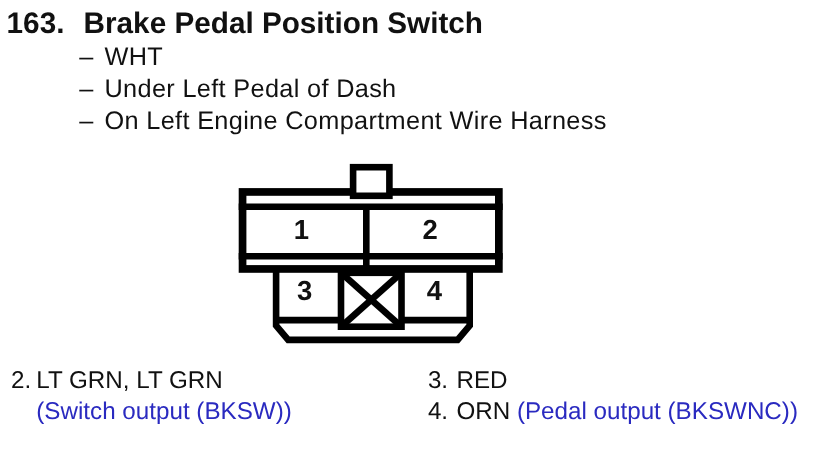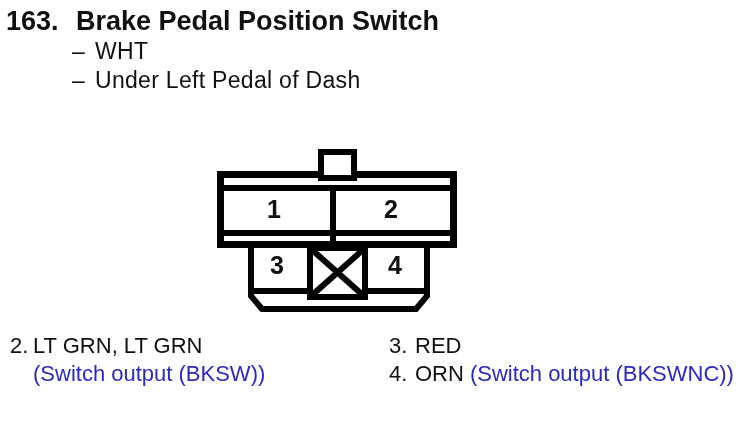--- a/index.html
+++ b/index.html
@@ -67,20 +67,23 @@
   <span class="sec-num">163.</span>
   <span class="sec-title">Brake Pedal Position Switch</span>
 
   <div class="details">
     <div class="detail-row">
       <span class="bullet">–</span><span>WHT</span>
     </div>
     <div class="detail-row">
       <span class="bullet">–</span><span>Under Left Pedal of Dash</span>
     </div>
+    <div class="detail-row">
+      <span class="bullet">–</span><span>On Left Engine Compartment Wire Harness</span>
+    </div>
   </div>
 
   <svg class="connector-svg" width="751" height="431" viewBox="0 0 751 431" aria-hidden="true">
 
     <rect x="220.5" y="174.5" width="233" height="70" fill="#ffffff" stroke="var(--line)" stroke-width="7"></rect>
     <line x1="217" y1="188" x2="457" y2="188" stroke="var(--line)" stroke-width="6"></line>
     <line x1="217" y1="233" x2="457" y2="233" stroke="var(--line)" stroke-width="6"></line>
     <line x1="333" y1="188" x2="333" y2="245" stroke="var(--line)" stroke-width="6"></line>
 
     <rect x="321" y="152" width="33" height="26" fill="#ffffff" stroke="var(--line)" stroke-width="6"></rect>
@@ -105,17 +108,17 @@
     <div class="pl-row">
       <span class="pl-num"></span><span class="pl-note">(Switch output (BKSW))</span>
     </div>
   </div>
 
   <div class="pin-list right">
     <div class="pl-row">
       <span class="pl-num">3.</span><span class="pl-wire">RED</span>
     </div>
     <div class="pl-row">
-      <span class="pl-num">4.</span><span class="pl-wire">ORN</span><span class="pl-note">(Switch output (BKSWNC))</span>
+      <span class="pl-num">4.</span><span class="pl-wire">ORN</span><span class="pl-note">(Pedal output (BKSWNC))</span>
     </div>
   </div>
 
 </div>
 
 </body></html>

